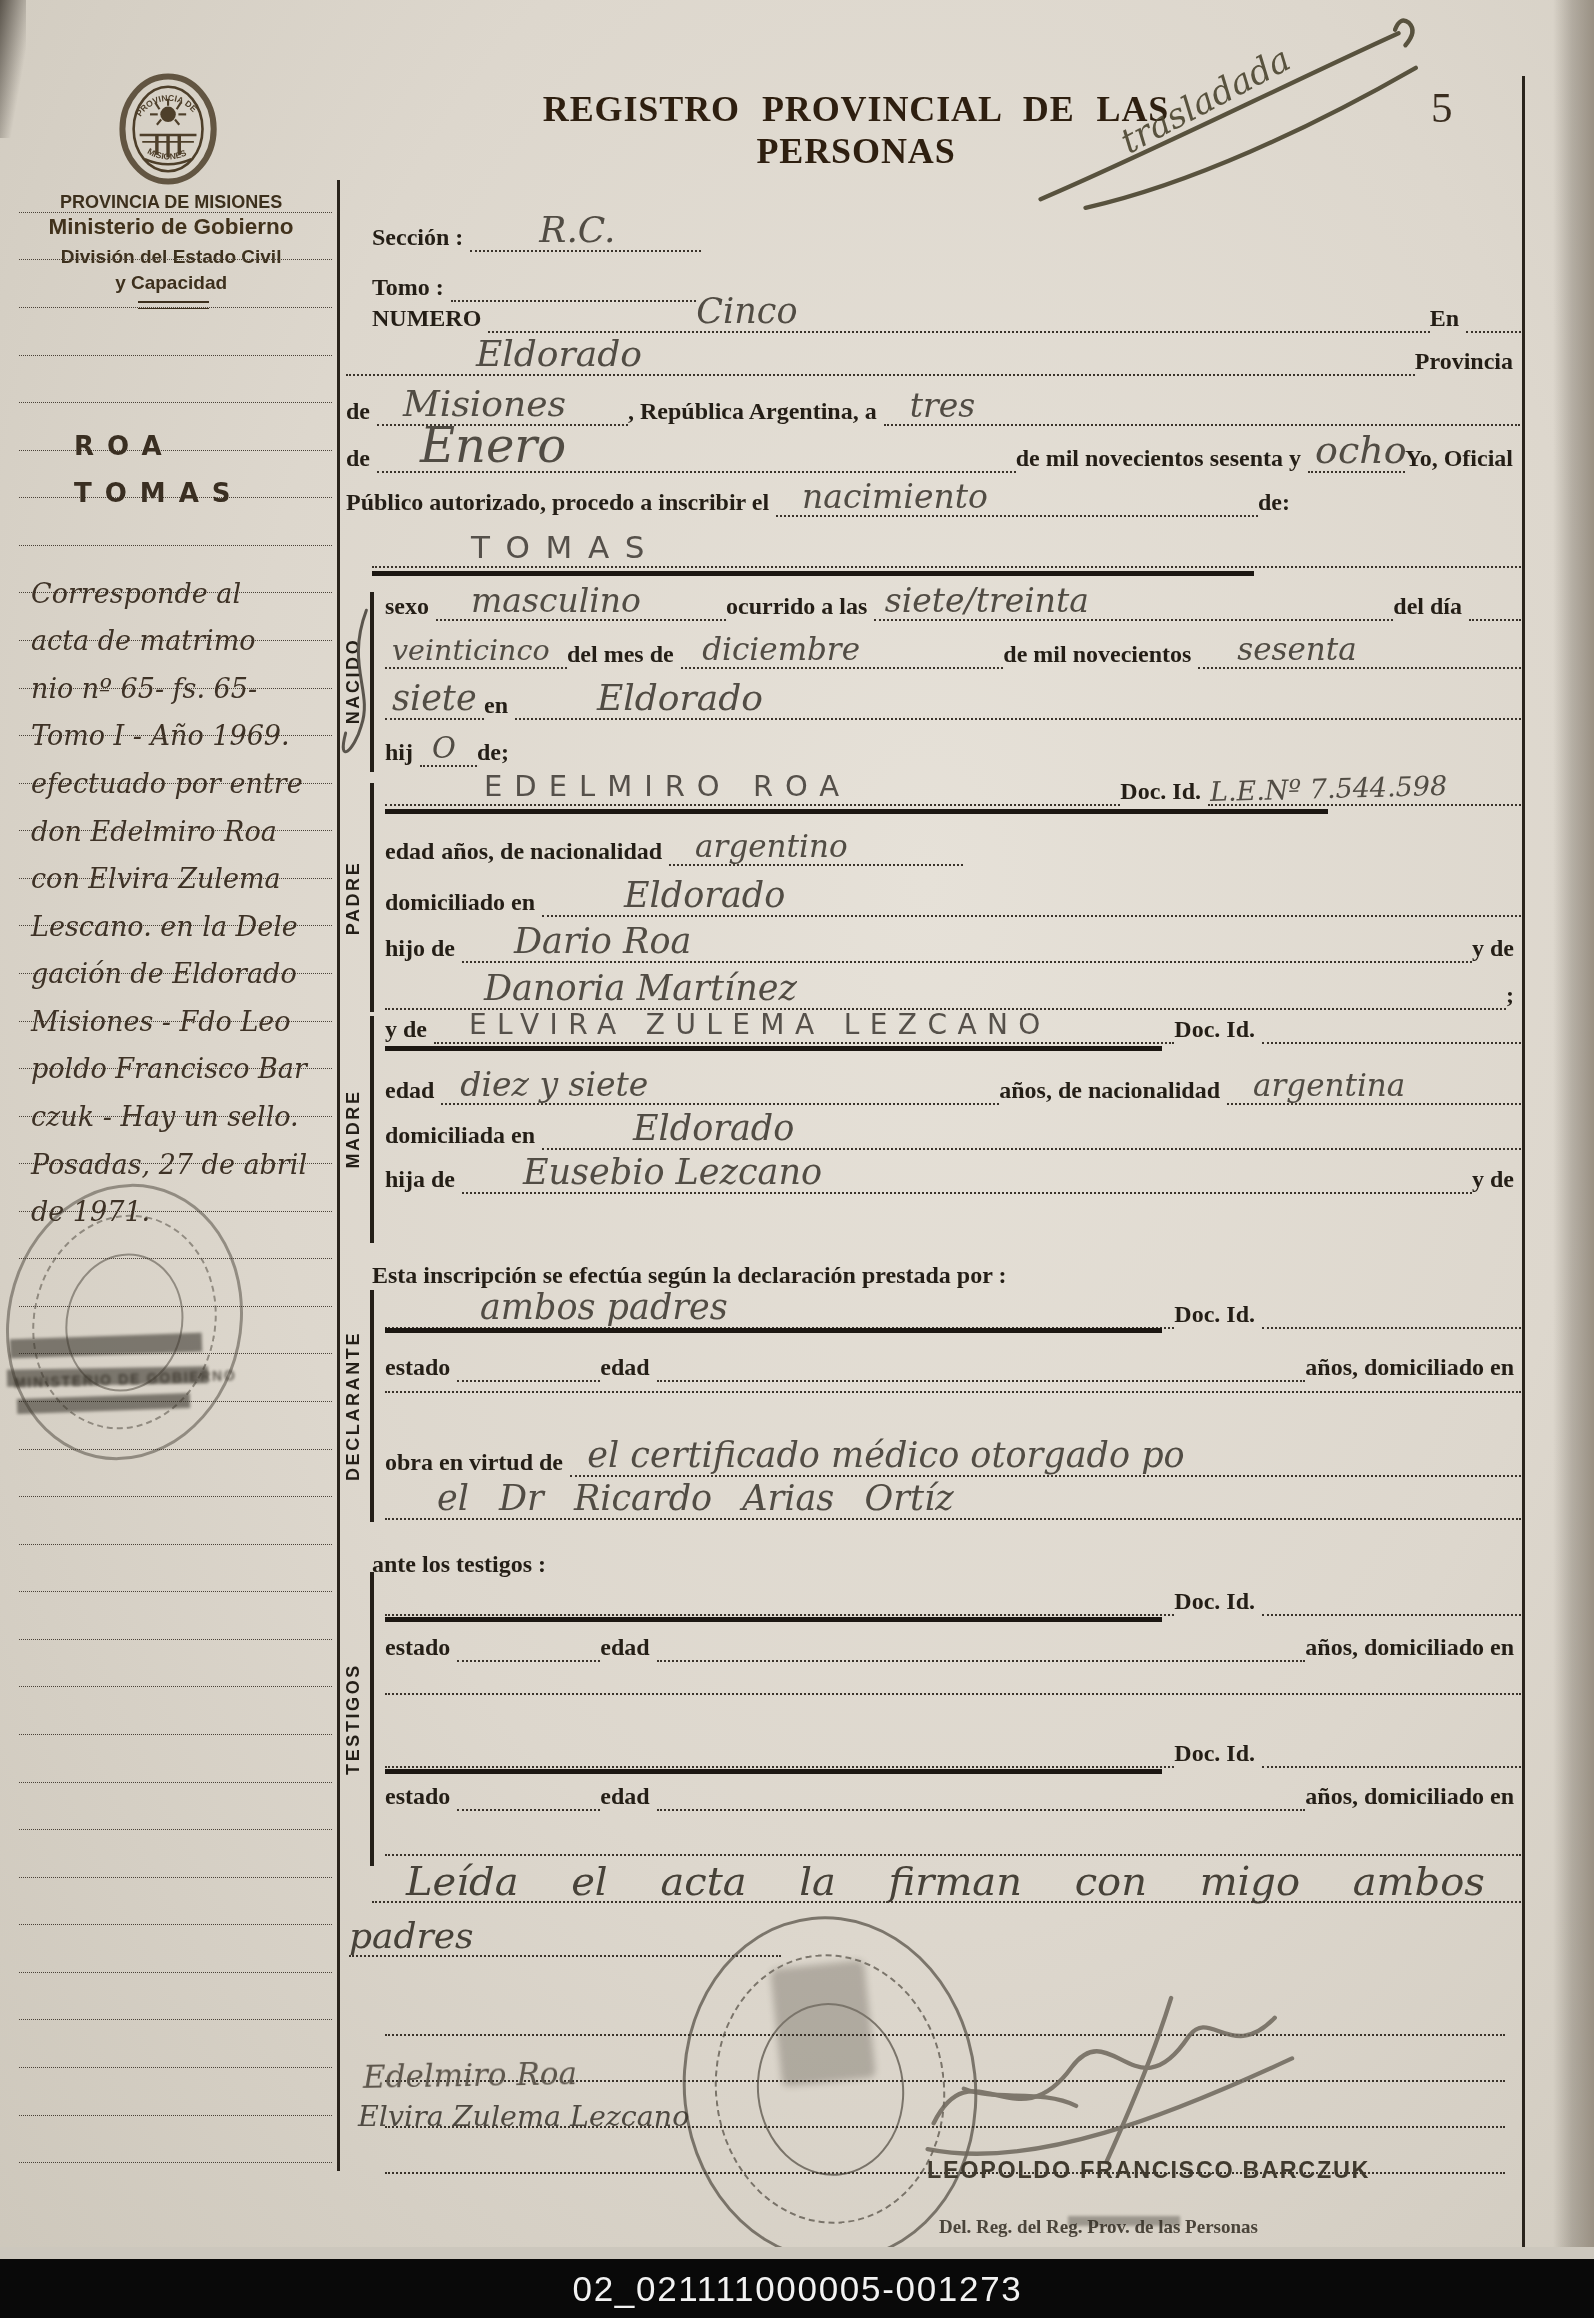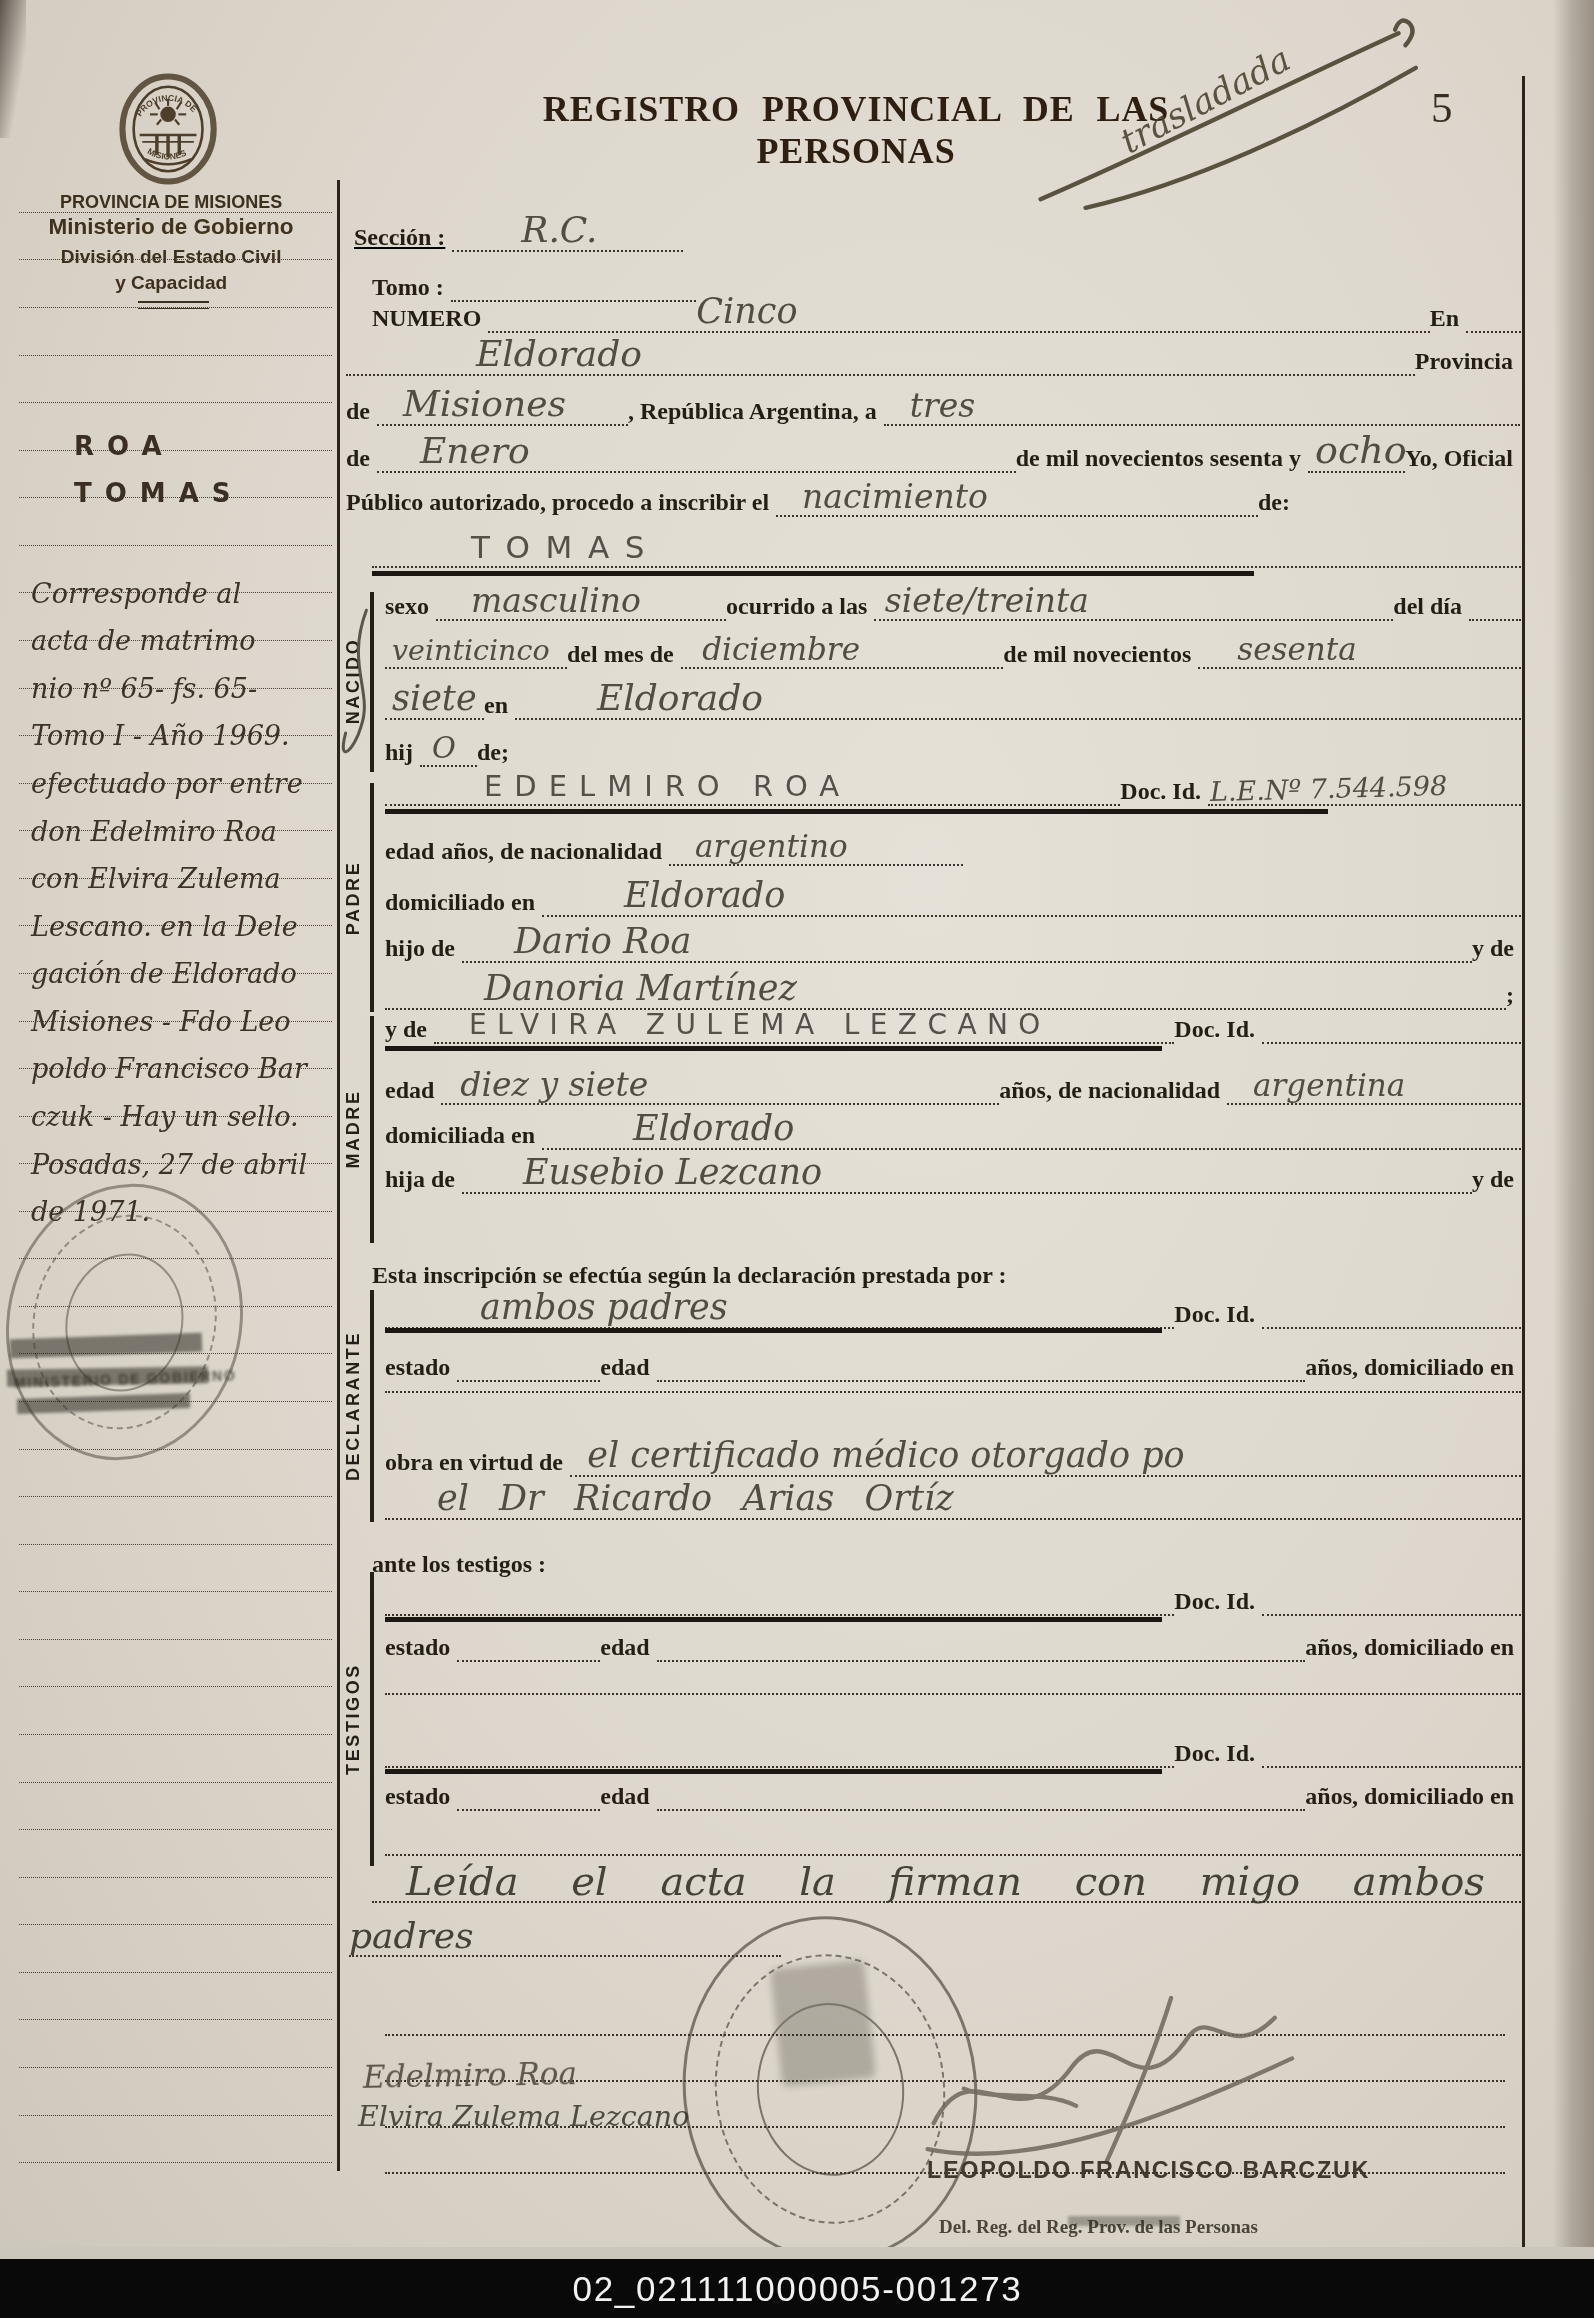--- a/index.html
+++ b/index.html
@@ -203,21 +203,21 @@
   <div class="smudgebar" style="left:7px;top:1368px;width:201px;height:17.3px;transform:rotate(-1deg);"></div>
   <div class="smudgebar" style="left:17.3px;top:1396px;width:173px;height:14.7px;transform:rotate(-2deg);"></div>
   <div class="smudgetext" style="left:14px;top:1371px;font-size:14px;transform:rotate(-2deg);">MINISTERIO DE GOBIERNO</div>
 
   <div class="stamp" style="left:7px;top:1183px;width:235px;height:278px;color:#3b352b;opacity:.45;transform:rotate(12deg);">
     <div class="r1"></div>
       <div class="r2"></div>
       <div class="r3"></div>
   </div>
 
-  <div class="row" style="left:354px;top:209px;width:329px;height:43px;text-decoration:underline;">
+  <div class="row" style="left:372px;top:209px;width:329px;height:43px;">
     <span class="lbl">Sección :</span>
     <span class="fill">
         <span class="hw" style="left:69px;font-size:36px;">R.C.</span>
       </span>
   </div>
 
   <div class="row" style="left:372px;top:259px;width:324px;height:43px;">
     <span class="lbl">Tomo :</span>
     <span class="fill"></span>
   </div>
@@ -245,21 +245,21 @@
       </span>
     <span class="lbl">,  República Argentina, a</span>
     <span class="fill">
         <span class="hw" style="left:26px;font-size:33px;">tres</span>
       </span>
   </div>
 
   <div class="row" style="left:346px;top:428px;width:1174px;height:45px;">
     <span class="lbl">de</span>
     <span class="fill">
-        <span class="hw" style="left:43px;font-size:36px;font-style:italic;">Enero</span>
+        <span class="hw" style="left:43px;font-size:48px;font-style:italic;">Enero</span>
       </span>
     <span class="lbl">de mil novecientos sesenta y</span>
     <span class="fill fw" style="width:97px;">
         <span class="hw" style="left:7px;font-size:38px;">ocho</span>
       </span>
     <span class="lbl">Yo, Oficial</span>
   </div>
 
   <div class="row" style="left:346px;top:474px;width:1174px;height:43px;">
     <span class="lbl">Público autorizado, procedo a inscribir el</span>

